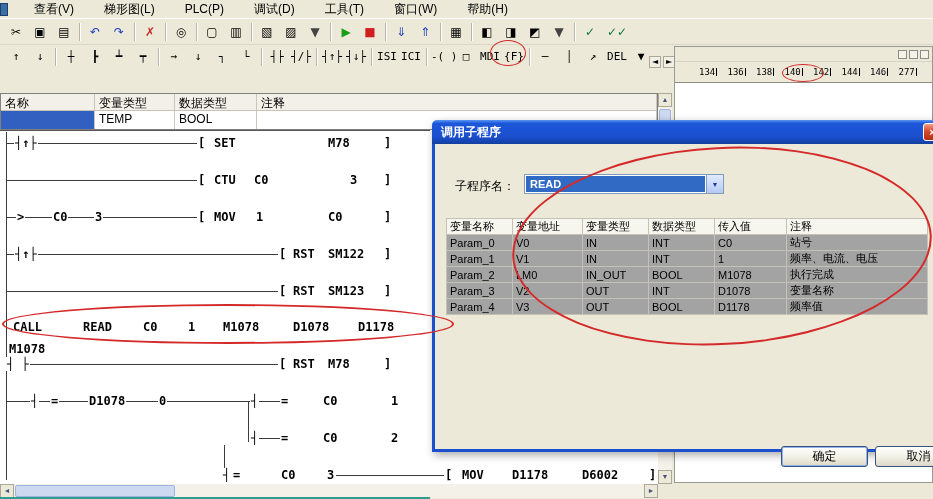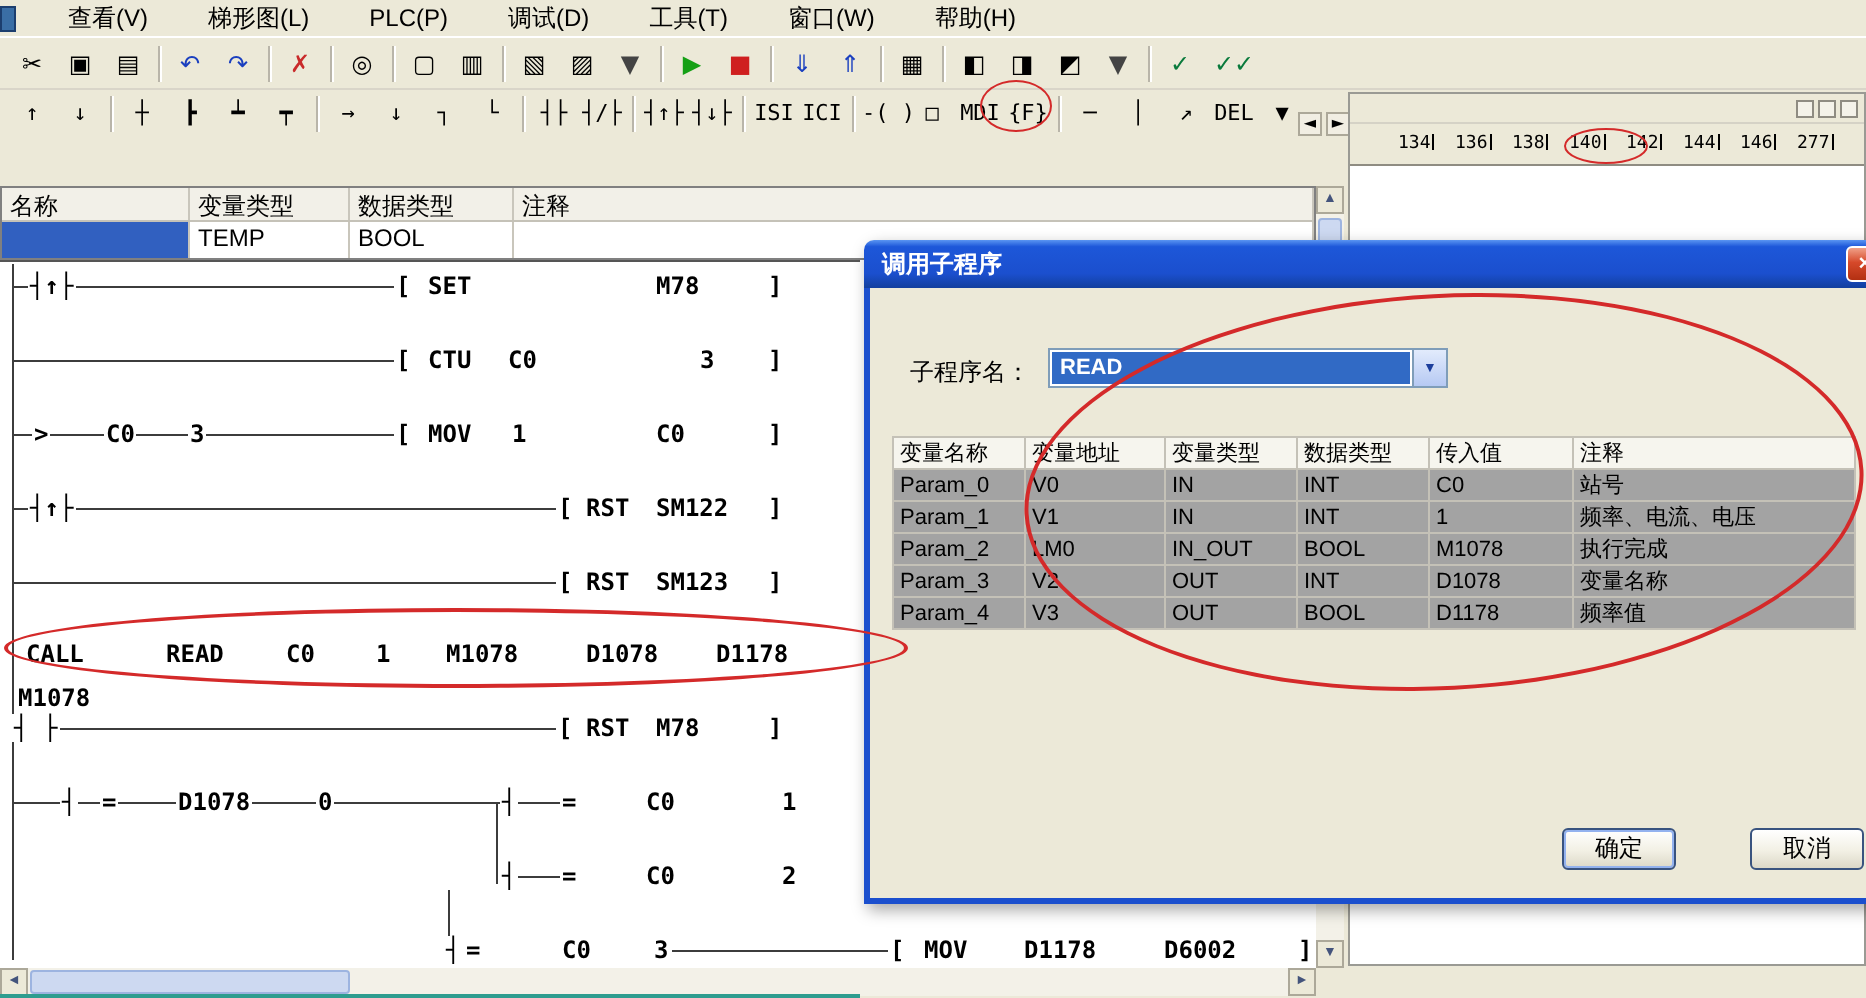--- a/index.html
+++ b/index.html
@@ -69,22 +69,22 @@
              line-height:15px;text-align:center;padding:0;cursor:default;}
   .dlg-body{position:absolute;left:0;top:24px;right:0;bottom:0;background:#ece9d8;border:3px solid #1b4fce;border-top:none;}
   .sublabel{position:absolute;left:23px;top:58px;font-size:12px;}
   .combo{position:absolute;left:92px;top:54px;width:200px;height:20px;background:#fff;border:1px solid #7f9db9;display:flex;cursor:default;}
   .combo-sel{flex:1;margin:1px;background:#316ac5;color:#fff;font-size:11px;font-weight:bold;padding:1px 4px;line-height:14px;}
   .combo-btn{width:17px;background:linear-gradient(180deg,#e2ebfc,#b6c9f3);border-left:1px solid #7f9db9;
              font-size:7px;color:#1c3e9c;display:flex;align-items:center;justify-content:center;}
   .ptable{position:absolute;left:14px;top:98px;width:482px;border-collapse:collapse;background:#a3a3a3;font-size:11px;border:1px solid #808080;}
   .ptable th,.ptable td{border:1px solid #c4c1b7;height:14px;padding:0 3px;text-align:left;font-weight:normal;white-space:nowrap;overflow:hidden;}
   .ptable th{background:#f6f5ee;}
-  .xpbtn{position:absolute;width:57px;height:21px;border:1px solid #39537f;border-radius:3px;font-size:12px;font-family:Liberation Serif, serif;
-         background:linear-gradient(180deg,#ffffff,#f2f0e4 55%,#dcd8c8);cursor:default;}
+  .xpbtn{position:absolute;width:87px;height:21px;border:1px solid #39537f;border-radius:3px;font-size:12px;font-family:Liberation Serif, serif;
+         background:linear-gradient(180deg,#ffffff,#f2f0e4 55%,#dcd8c8);cursor:default;margin-top:32px;}
   .xp-ok{left:349px;top:294px;box-shadow:inset 0 0 0 1px #93b2ef;}
   .xp-cancel{left:443px;top:294px;}
 
   
   .ann{position:absolute;border:2px solid #d42a2a;border-radius:50%;z-index:9;pointer-events:none;}
   .ann-f{left:490px;top:40px;width:36px;height:26px;border-width:1px;}
   .ann-ruler{left:782px;top:64px;width:42px;height:18px;border-width:1px;}
   .ann-call{left:2px;top:304px;width:452px;height:40px;}
   .ann-table{left:512px;top:147px;width:420px;height:198px;transform:rotate(-3deg);}
 

